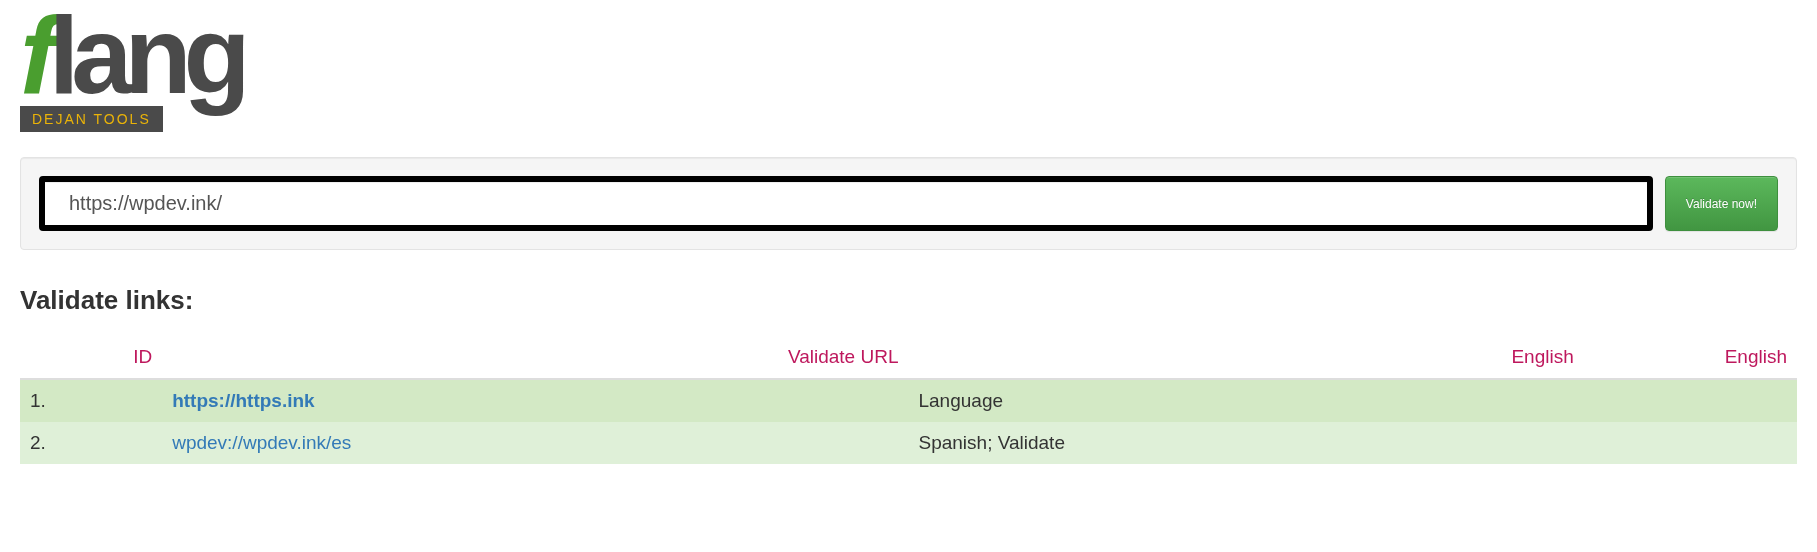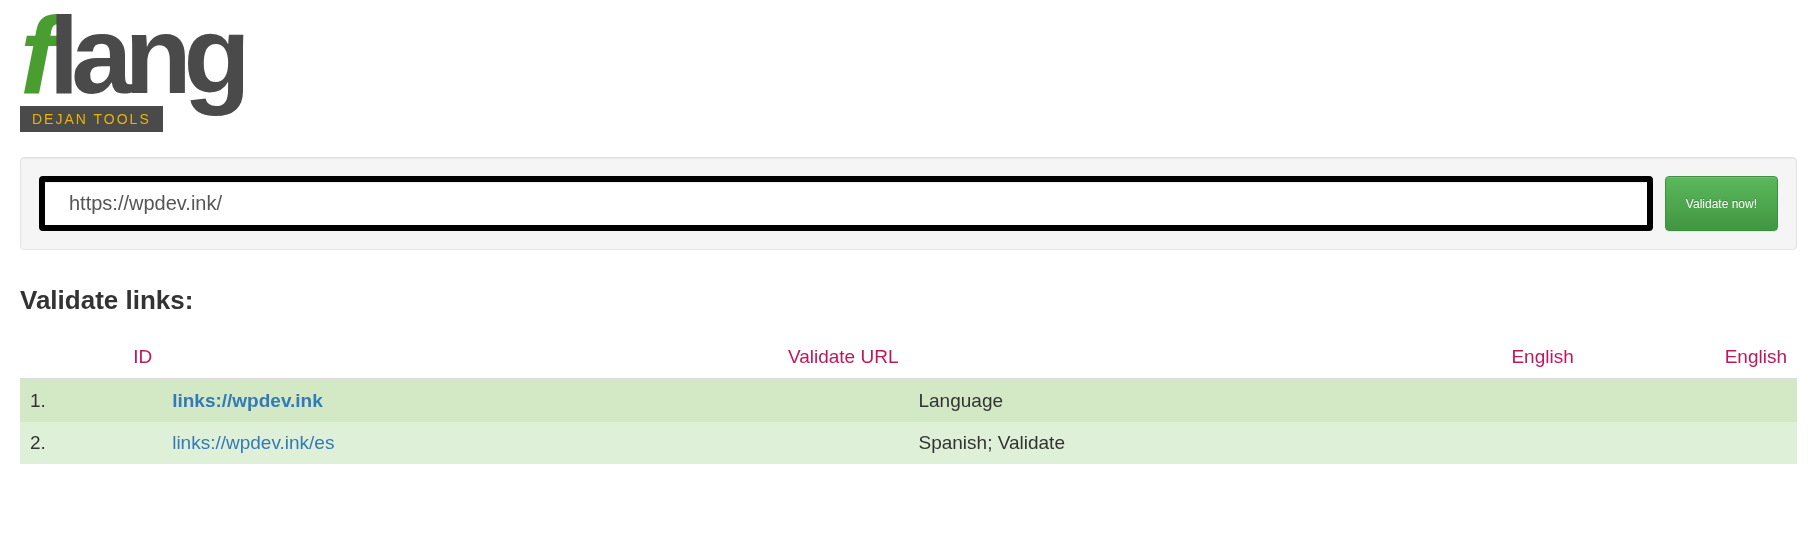--- a/index.html
+++ b/index.html
@@ -139,24 +139,24 @@
     <tr>
       <th class="col-id">ID</th>
       <th class="col-url">Validate URL</th>
       <th class="col-lang">English</th>
       <th class="col-region">English</th>
     </tr>
   </thead>
   <tbody>
     <tr>
       <td>1.</td>
-      <td><a href="#" class="bold">links://wpdev.ink</a></td>
+      <td><a href="#" class="bold">https://https.ink</a></td>
       <td>Language</td>
       <td></td>
     </tr>
     <tr>
       <td>2.</td>
-      <td><a href="#">links://wpdev.ink/es</a></td>
+      <td><a href="#">wpdev://wpdev.ink/es</a></td>
       <td>Spanish; Validate</td>
       <td></td>
     </tr>
   </tbody>
 </table>
 
 </body></html>

